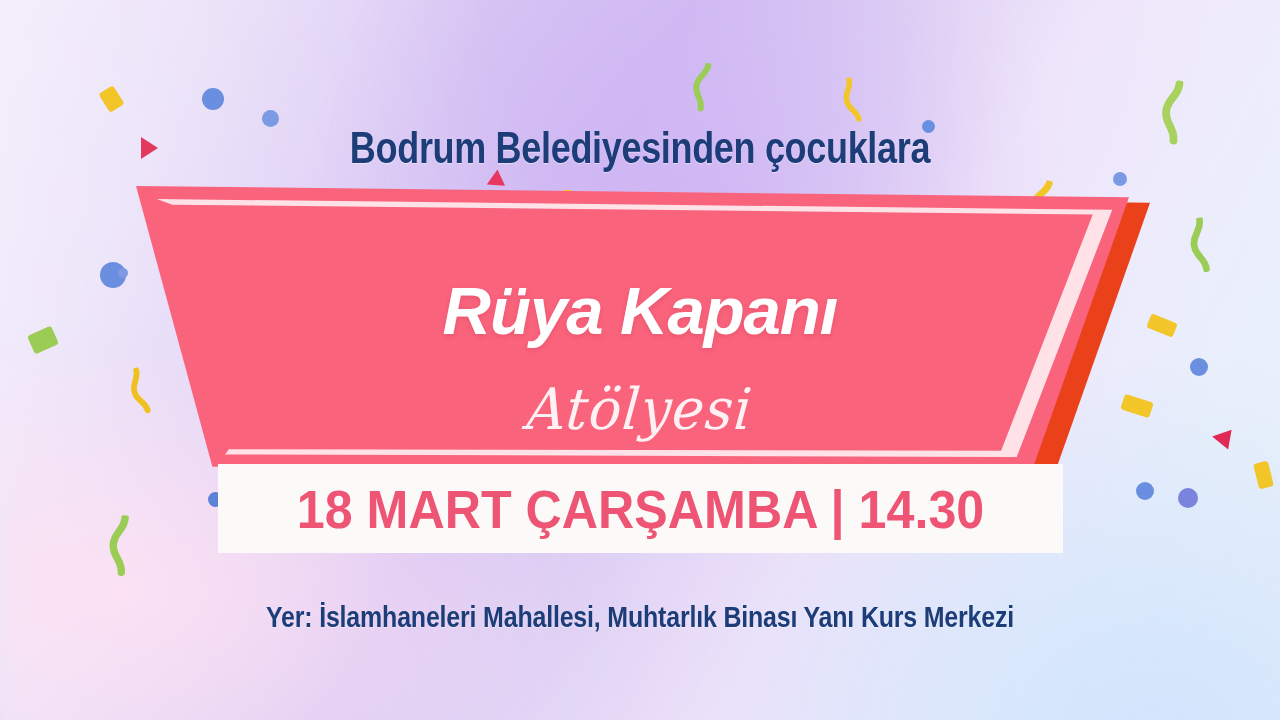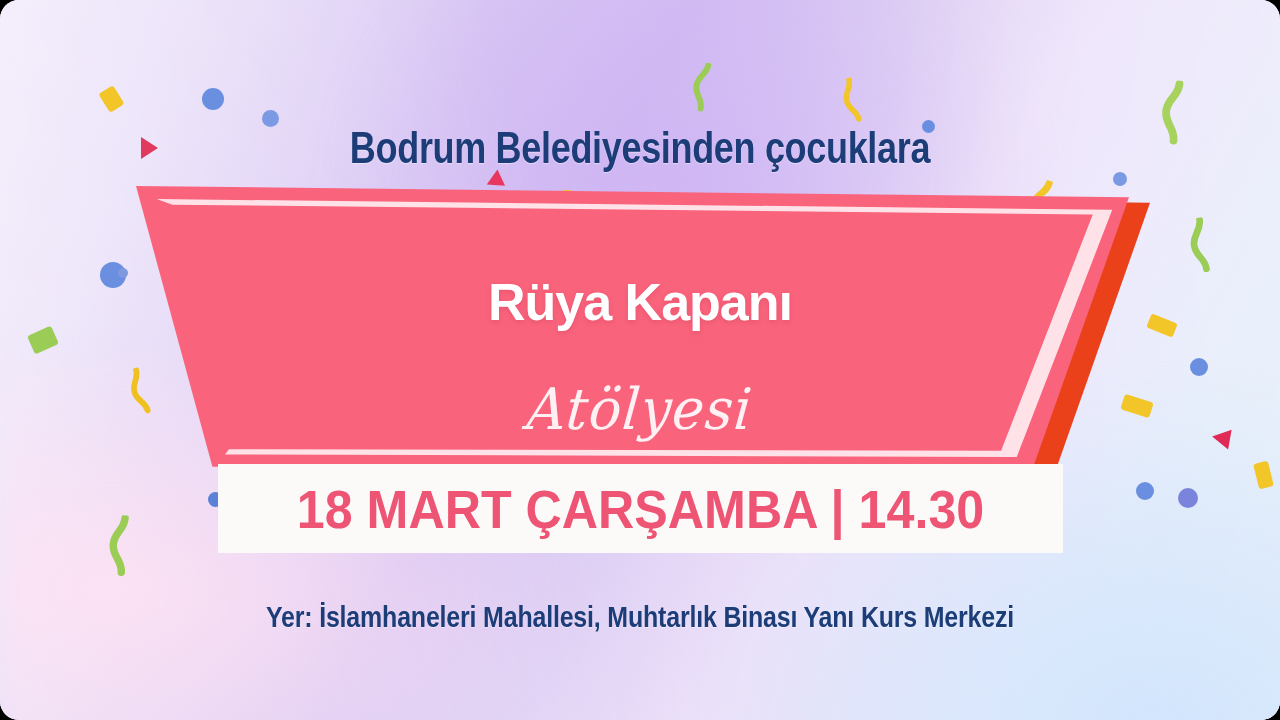--- a/index.html
+++ b/index.html
@@ -7,21 +7,20 @@
     padding: 0;
     background: #000;
   }
   #poster {
     position: relative;
     width: 1280px;
     height: 720px;
     overflow: hidden;
     font-family: "Liberation Sans", sans-serif;
     background: #E8DFF7;
-    border-radius: 19px;
   }
 
   
   .bg-base {
     position: absolute;
     inset: 0;
     background:
       linear-gradient(118deg,
         #EFE6FA 0%,
         #E7DCF8 14%,
@@ -143,25 +142,26 @@
     border-left: 17px solid #E23A5E;
   }
 
   
   .title-main {
     position: absolute;
     left: 0; top: 272px;
     width: 1280px;
     text-align: center;
     color: #FFFFFF;
-    font-size: 52px;
+    font-size: 67px;
     font-weight: 700;
     letter-spacing: -1px;
     white-space: nowrap;
     text-shadow: 0 2px 5px rgba(180,40,70,0.22);
+    font-style: italic;
   }
   .title-sub {
     position: absolute;
     left: 0; top: 378px;
     width: 1280px;
     text-align: center;
     color: #FFF0F3;
     font-size: 54px;
     font-weight: 400;
     font-style: italic;

